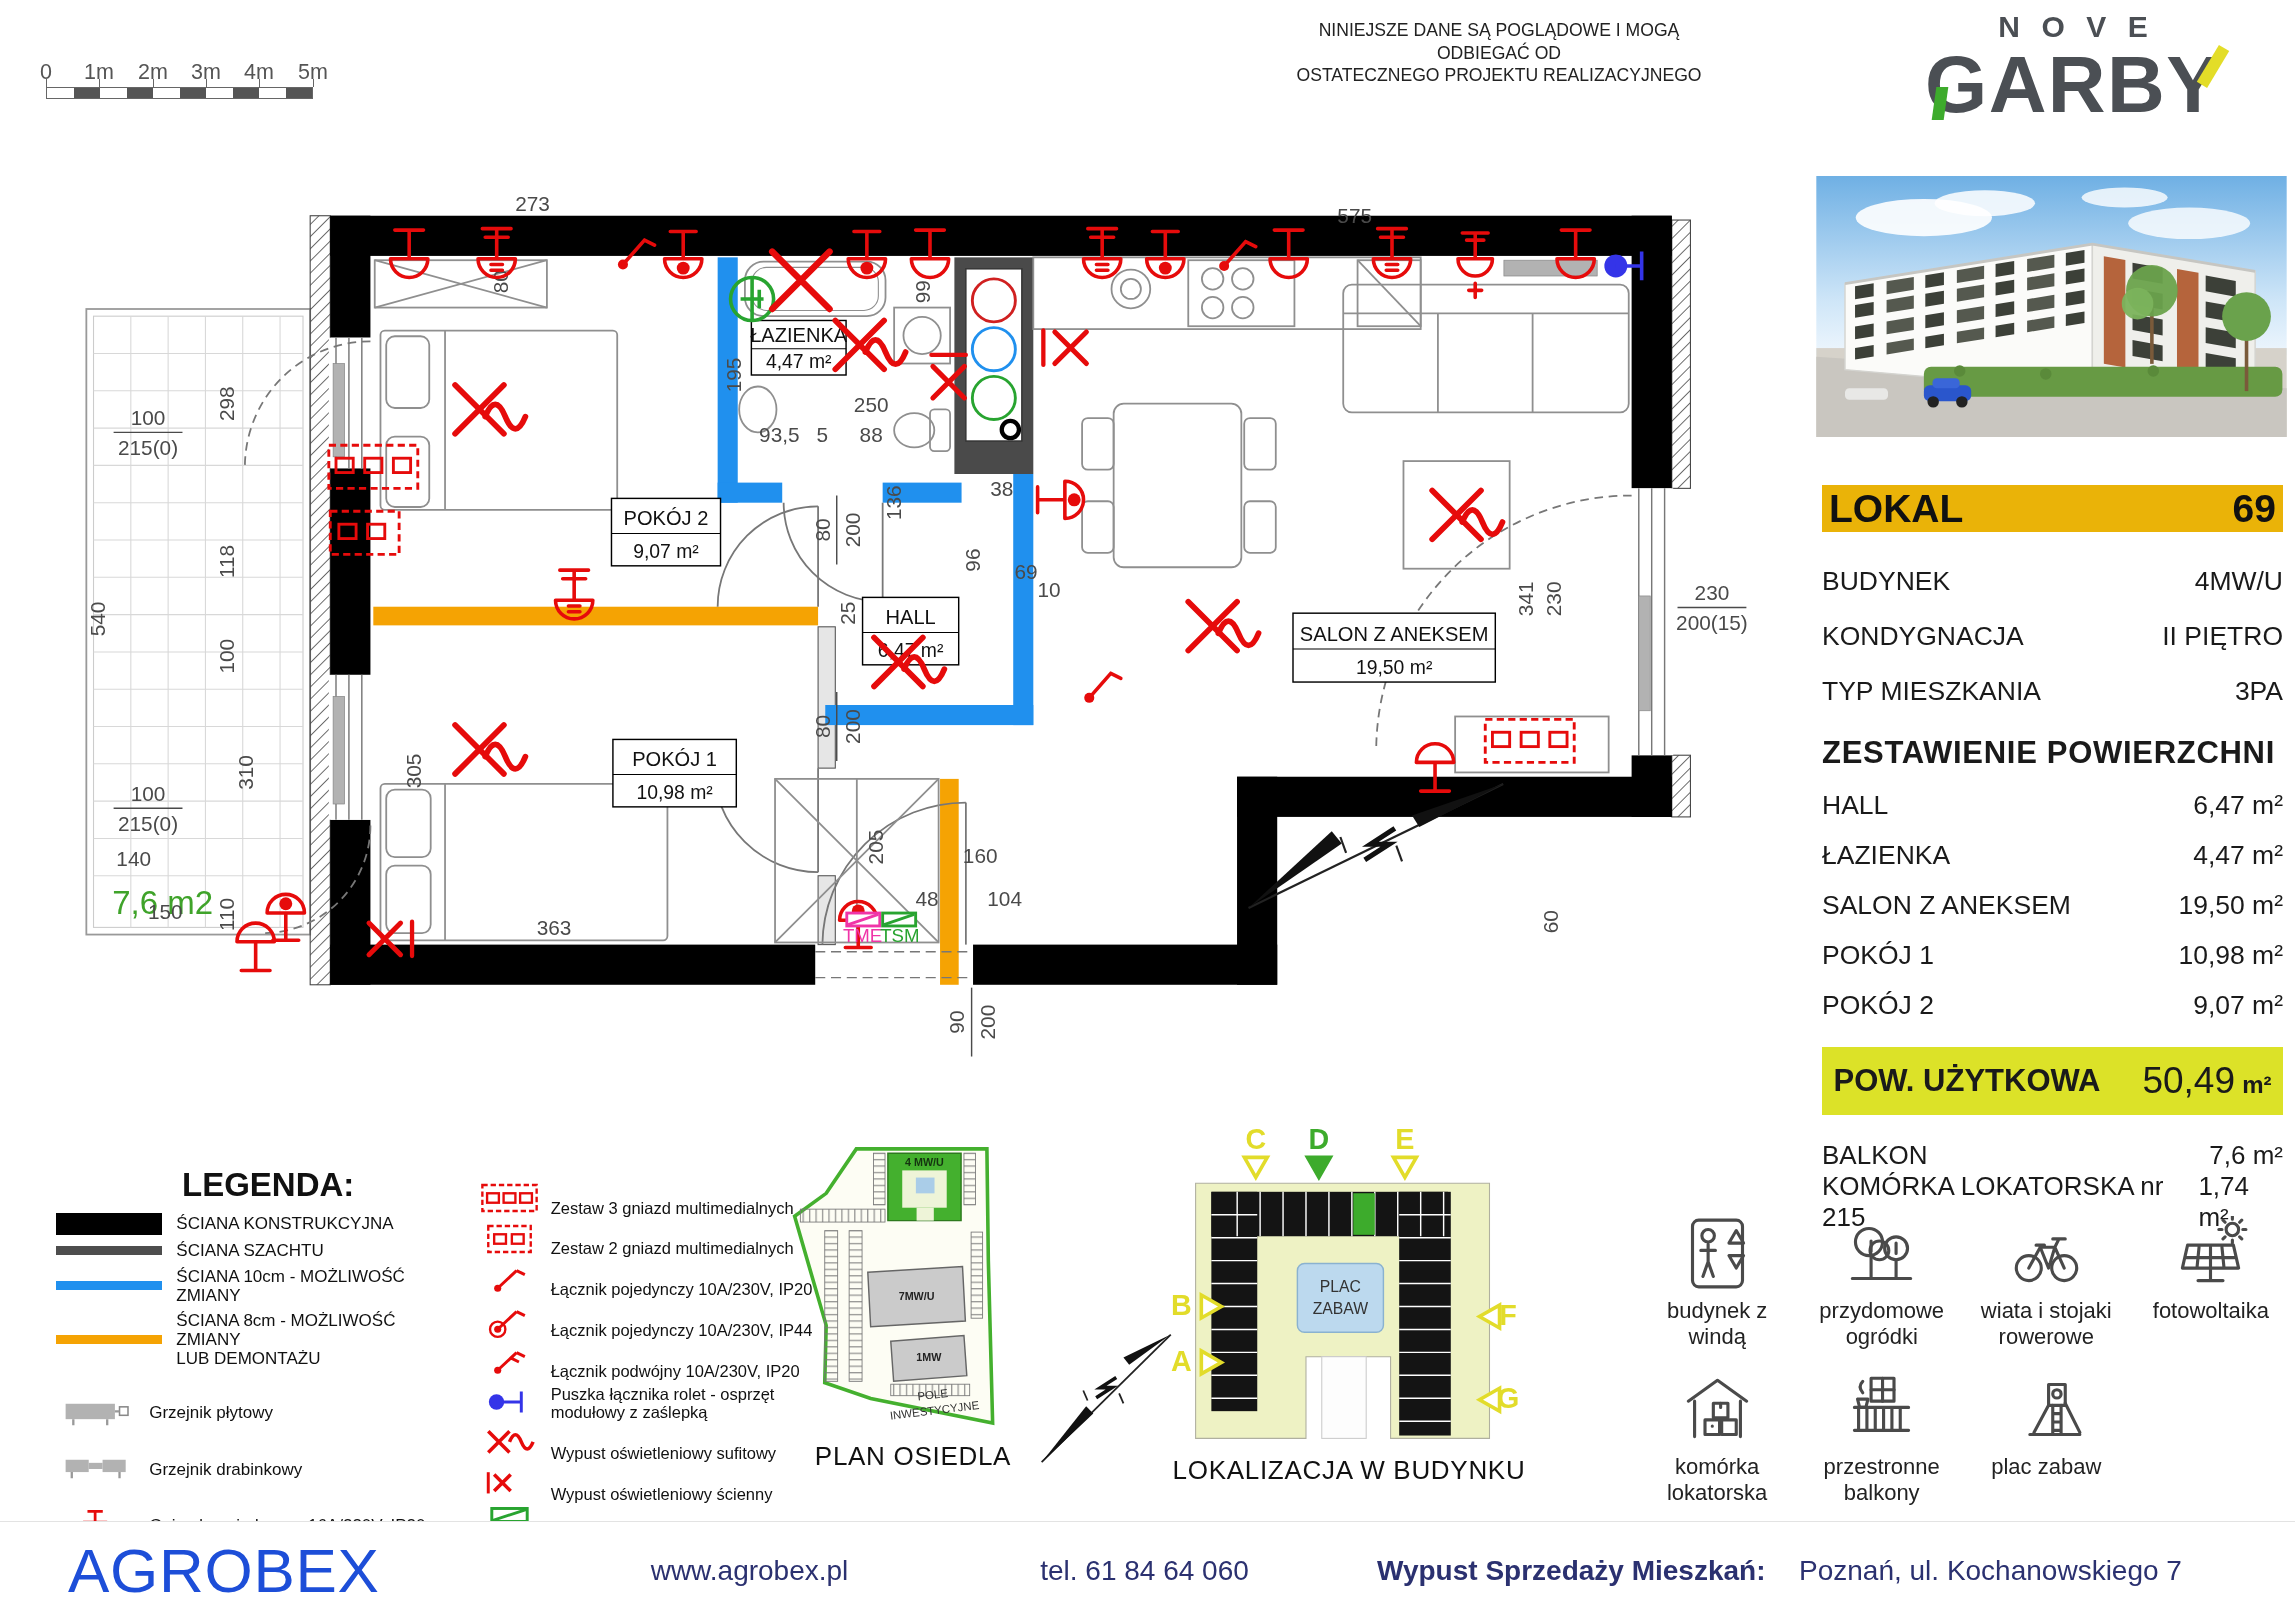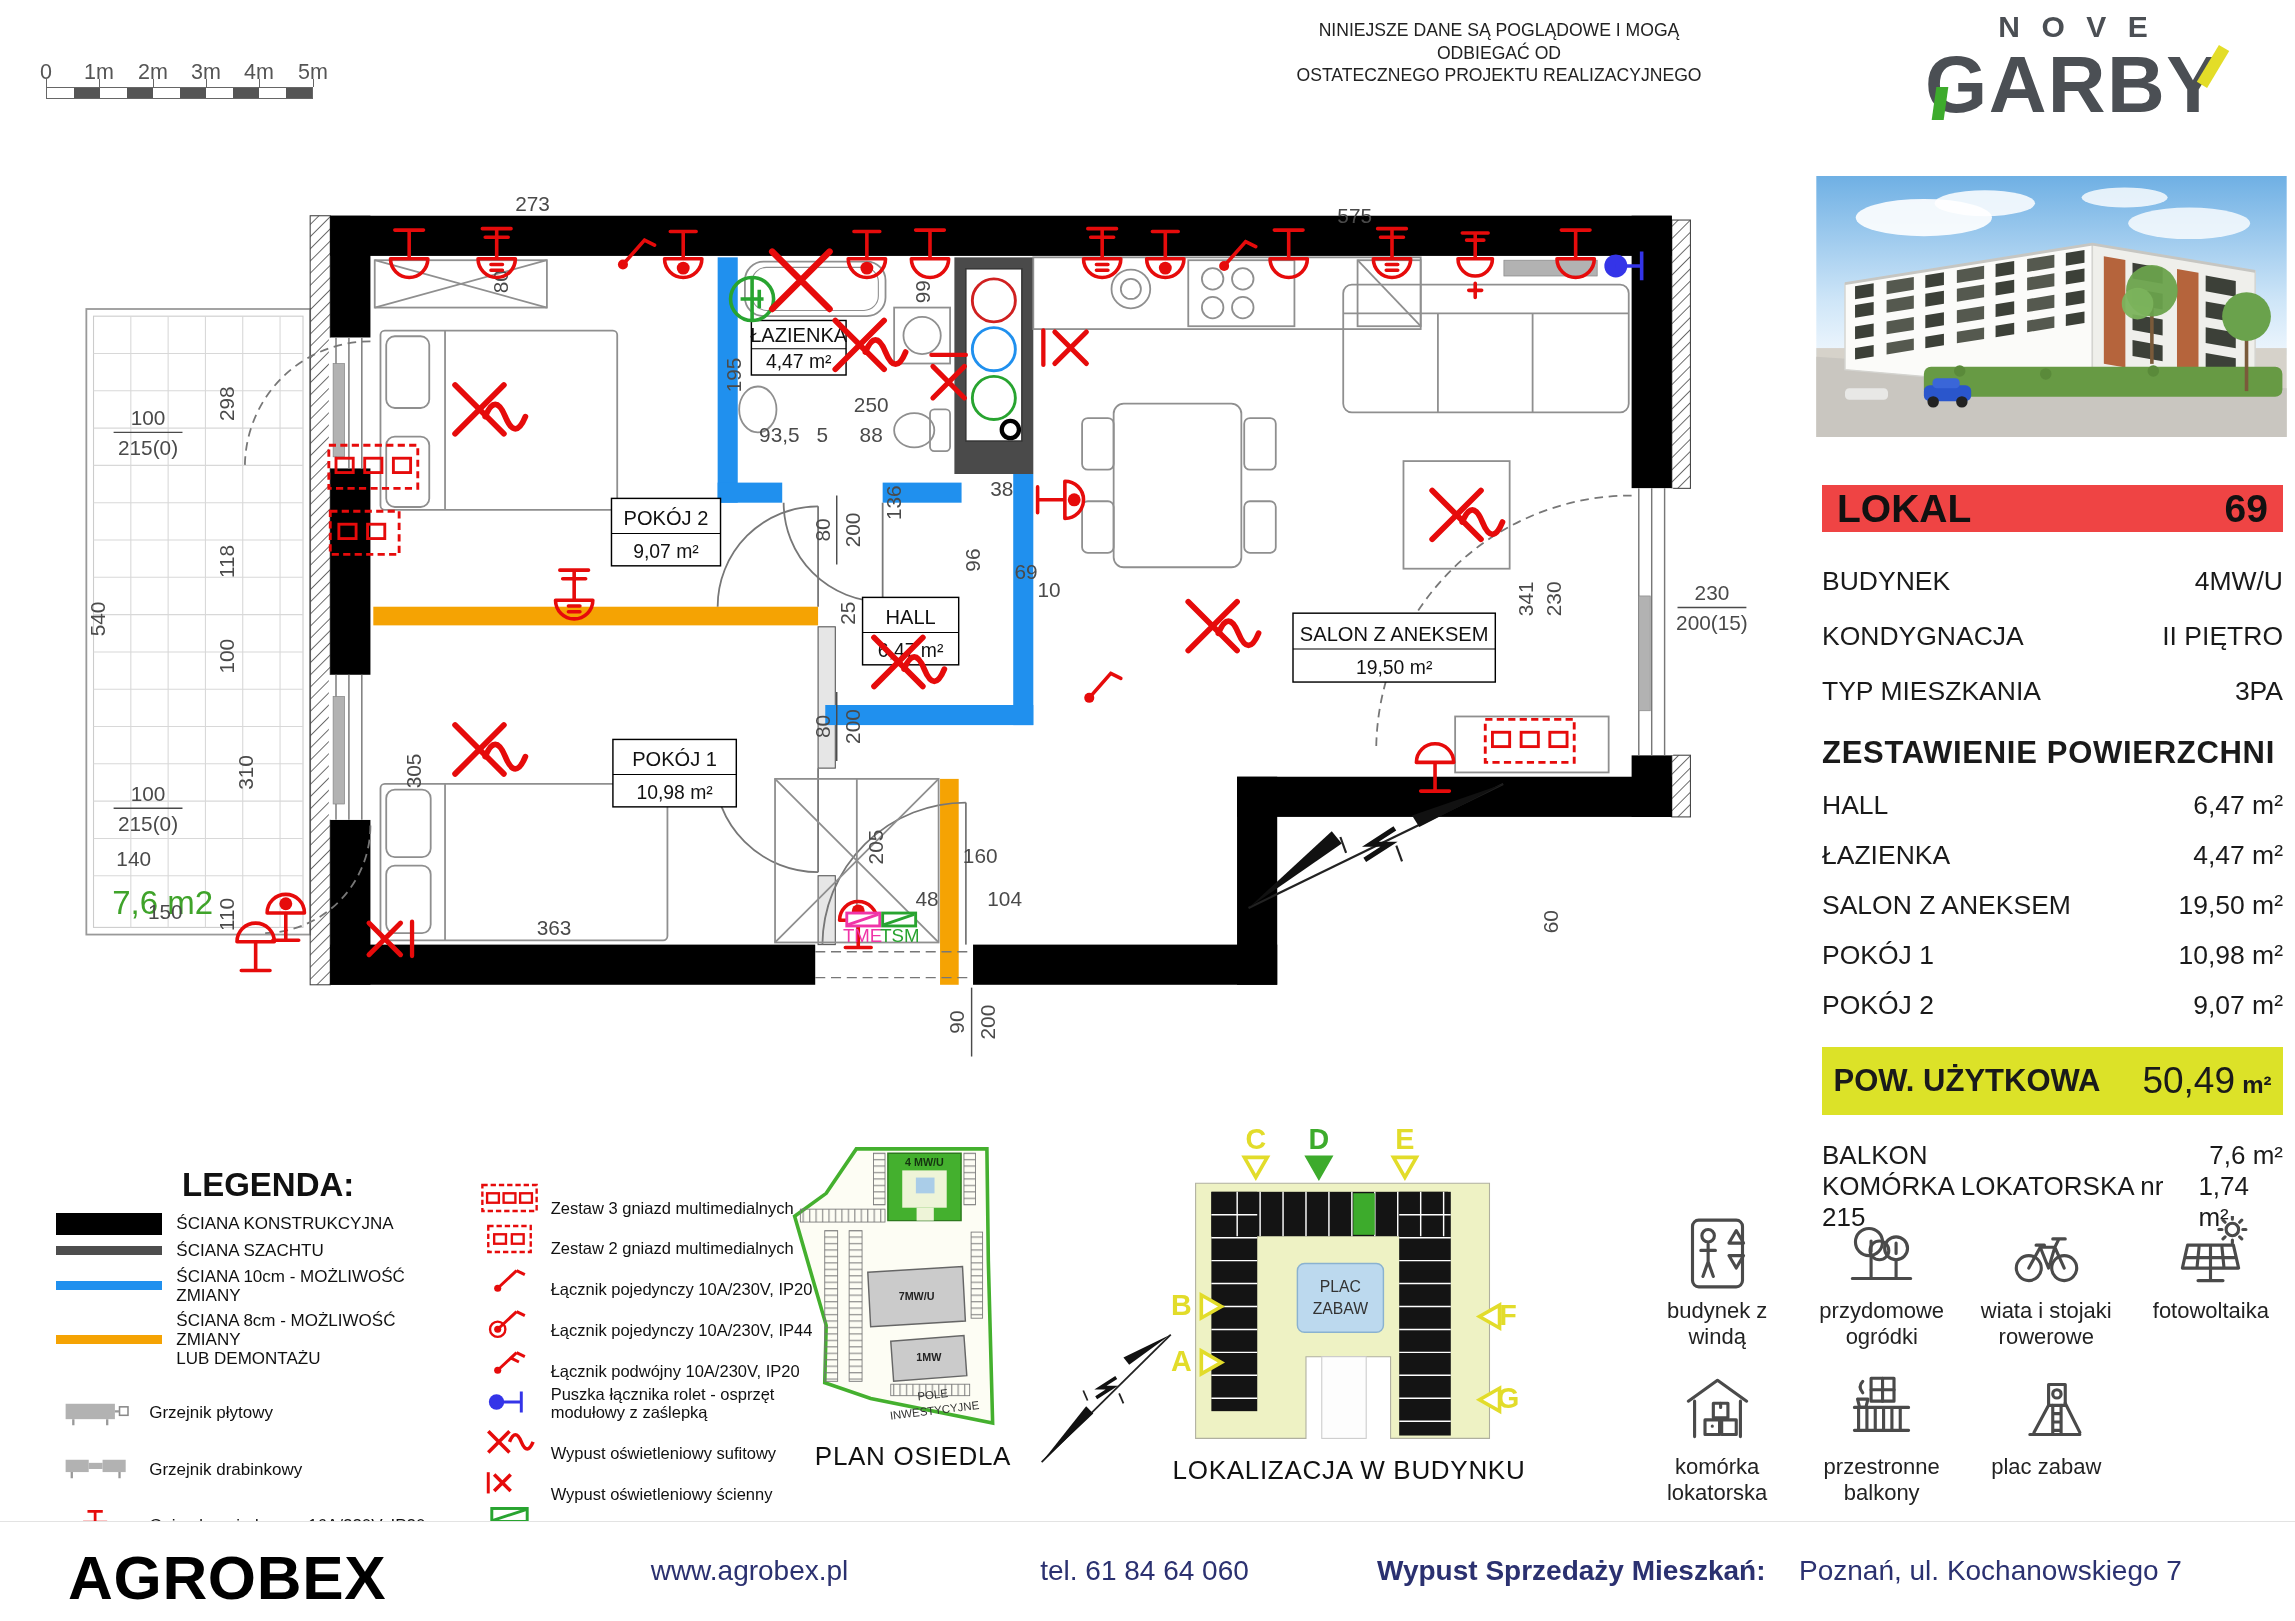--- a/index.html
+++ b/index.html
@@ -18,21 +18,21 @@
   
   .brand{position:absolute;left:1865px;top:10px;width:416px;text-align:center;color:#4b4f54}
   .brand-top{font-size:30px;font-weight:bold;letter-spacing:21.5px;text-indent:21.5px}
   .brand-name{position:relative;display:inline-block;font-size:80px;font-weight:800;letter-spacing:1.4px;line-height:1.02}
   .g-acc{position:absolute;left:8.6px;bottom:5.7px;width:11.5px;height:33px;background:#3dab2c;transform:skewX(-8deg)}
   .y-acc{position:absolute;right:1.4px;top:1.4px;width:12.2px;height:43px;background:#e3dd28;transform:rotate(31deg)}
   
   .render{position:absolute;left:1816px;top:176px;width:471px;height:261px}
   
   .panel{position:absolute;left:1822px;top:485px;width:461px}
-  .lokal{height:47px;background:#ef4444;display:flex;justify-content:space-between;align-items:center;padding:0 15px;font-size:39px;font-weight:bold;color:#111}
+  .lokal{height:47px;background:#eab308;display:flex;justify-content:space-between;align-items:center;padding:0 7px;font-size:39px;font-weight:bold;color:#111}
   .meta{margin-top:21.5px}
   .mrow,.arow,.xrow{display:flex;justify-content:space-between;align-items:center}
   .mrow{font-size:26.5px;height:55px}
   .sumtitle{font-size:31px;font-weight:bold;margin:16px 0 10px;letter-spacing:0.7px}
   .arow{font-size:26.5px;height:50px}
   .pow{margin-top:16px;height:68px;background:#dce228;display:flex;align-items:center;justify-content:space-between;padding:0 11.5px}
   .pow .pl{font-size:31px;font-weight:bold}
   .pow .pv{font-size:37px;font-weight:normal}
   .pow .pu{font-size:24px;font-weight:bold;margin-left:7.2px}
   .extras{margin-top:17px}
@@ -57,21 +57,21 @@
   
   .plan{position:absolute;left:72px;top:194px;width:1650px;height:890px}
   .plan svg{overflow:visible}
   .inset{position:absolute;text-align:center}
   .siteplan{left:783px;top:1146px;width:260px}
   .locplan{left:1168px;top:1123px;width:362px}
   .caption{font-size:26px;color:#111;margin-top:5.7px;letter-spacing:0.7px}
   .compass-sm{position:absolute;left:1030px;top:1313px;width:151px;height:165px}
   
   .footer{position:absolute;left:0;top:1521px;width:2295px;height:101px;border-top:1.4px solid #e3e3e3;background:#fff}
-  .f-logo{position:absolute;left:68px;top:20px;font-size:62px;font-weight:700;color:#000000;letter-spacing:0.7px}
+  .f-logo{position:absolute;left:68px;top:13px;font-size:62px;font-weight:400;color:#1d4ed8;letter-spacing:0.7px}
   .f-item{position:absolute;top:33px;font-size:28px;color:#2b3170}
   .f-web{left:631px;width:237px;text-align:center}
   .f-tel{left:994px;width:301px;text-align:center}
   .f-biuro{left:1377px;font-weight:bold}
   .f-addr{left:1799px}
   text{font-family:"Liberation Sans",sans-serif}
 </style>
 </head>
 <body>
 

